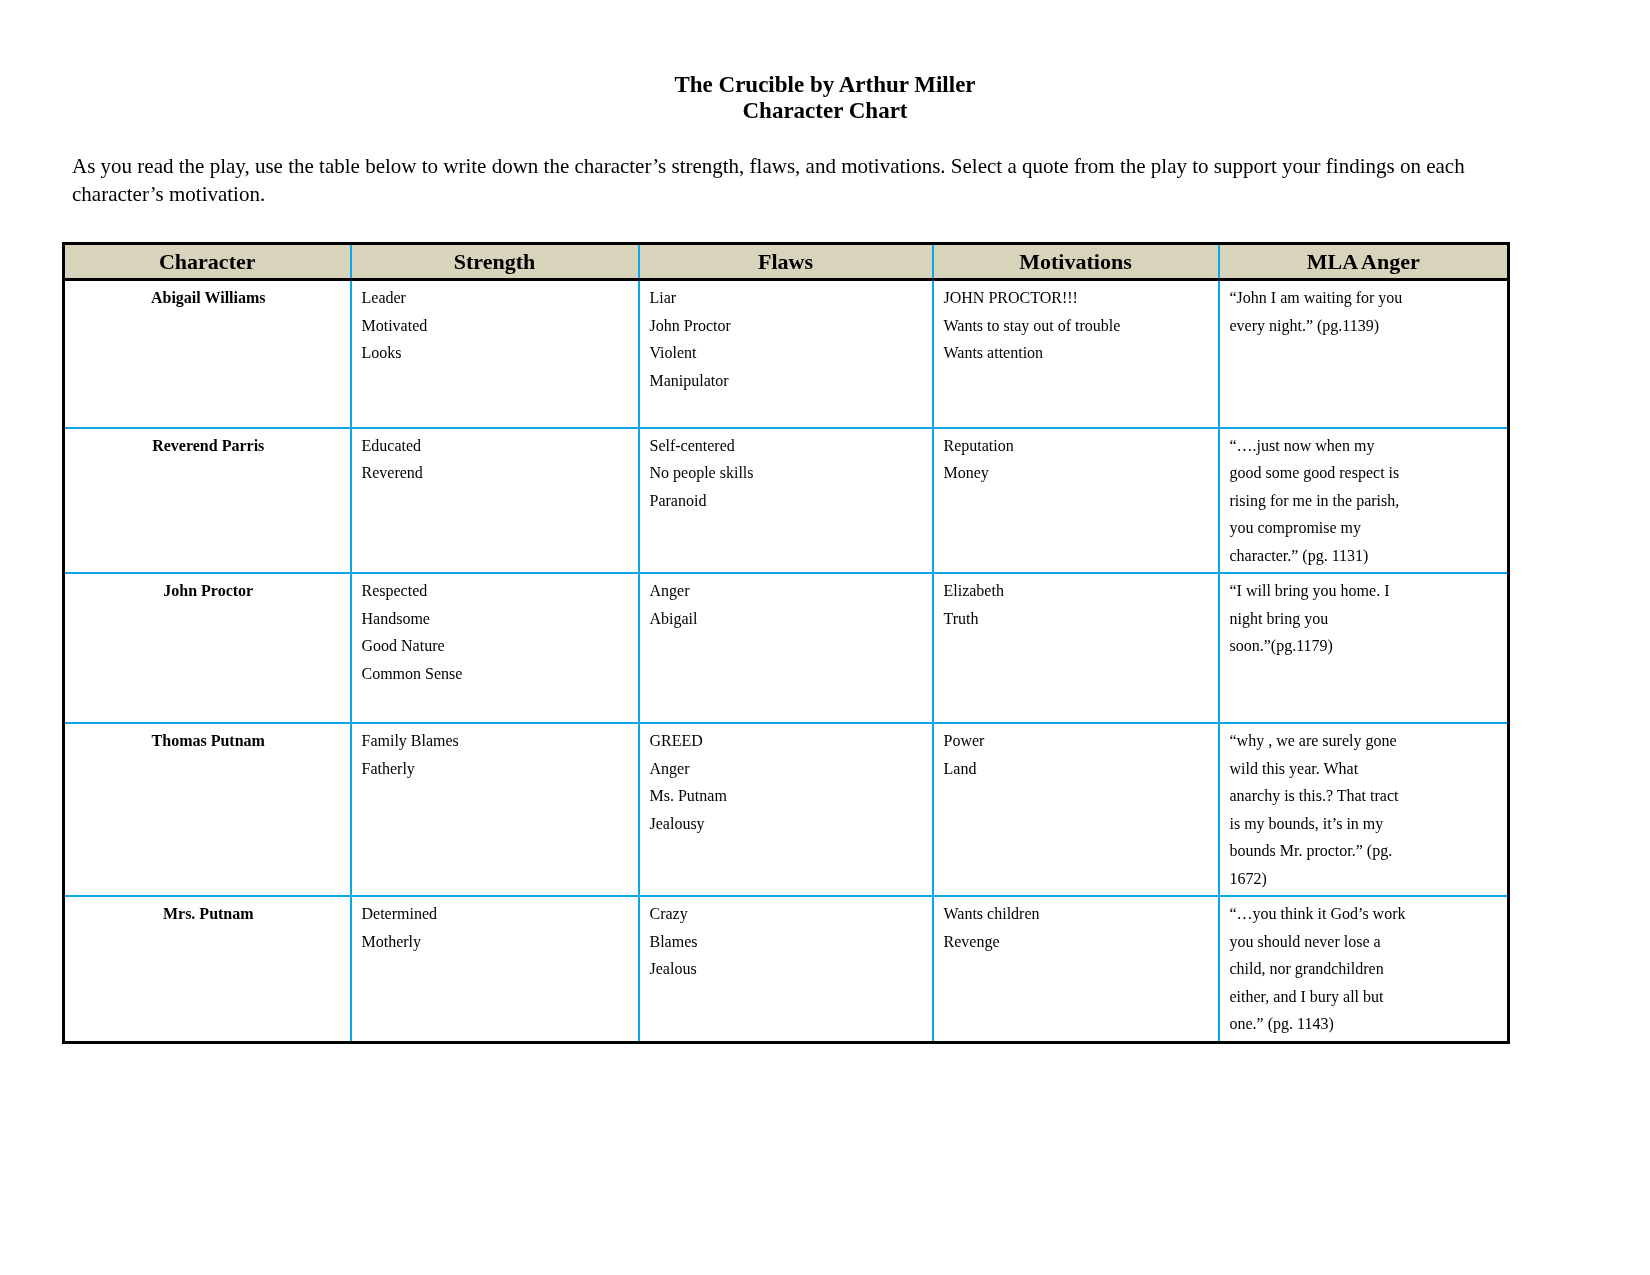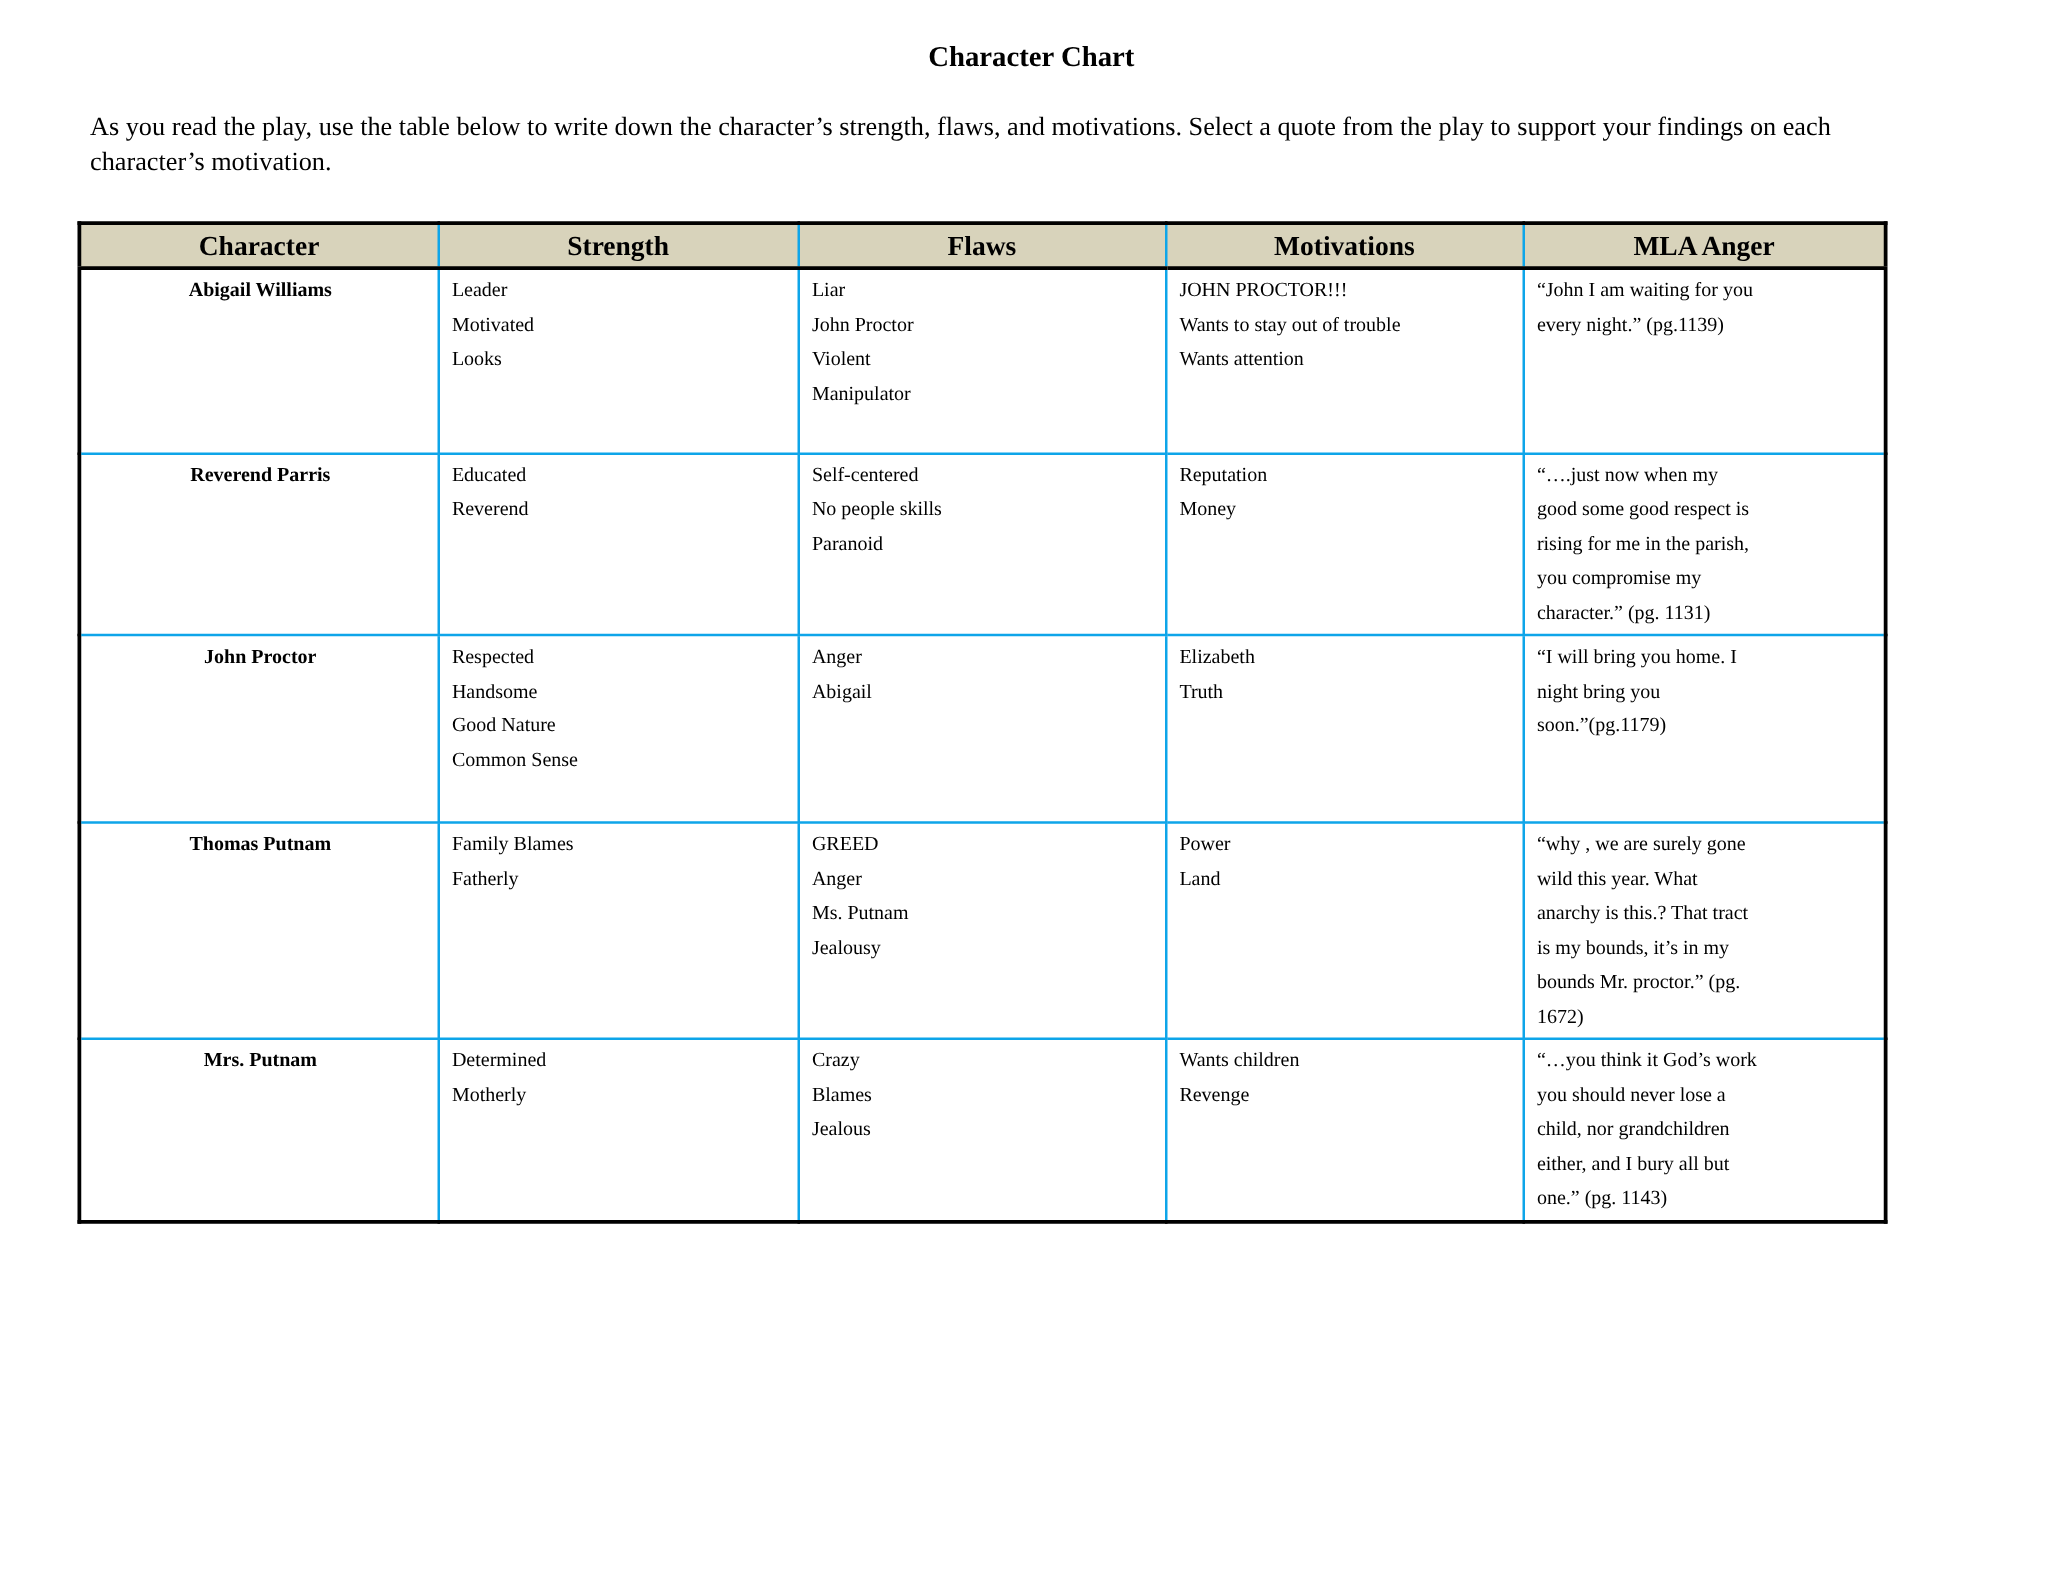--- a/index.html
+++ b/index.html
@@ -12,21 +12,20 @@
   }
   .page { width: 1650px; height: 1275px; position: relative; }
 
   .doc-title {
     margin-top: 72px;
     text-align: center;
     font-size: 23px;
     font-weight: bold;
   }
   .doc-subtitle {
-    margin-top: 33px;
     text-align: center;
     font-size: 23px;
     font-weight: bold;
   }
   .instructions {
     margin: 28px 170px 0 72px;
     font-size: 21px;
     line-height: 28px;
     text-align: left;
   }
@@ -65,20 +64,21 @@
   tr.r2 { height: 142px; }
   tr.r3 { height: 150px; }
   tr.r4 { height: 173px; }
   tr.r5 { height: 138px; }
 </style>
 </head>
 <body>
 
 <div class="page">
 
+  <div class="doc-title">The Crucible by Arthur Miller</div>
   <div class="doc-subtitle">Character Chart</div>
   <p class="instructions">As you read the play, use the table below to write down the character’s strength, flaws, and motivations. Select a quote from the play to support your findings on each character’s motivation.</p>
 
   <table class="chart">
     <colgroup>
       <col style="width:287px">
       <col style="width:288px">
       <col style="width:294px">
       <col style="width:286px">
       <col style="width:290px">

